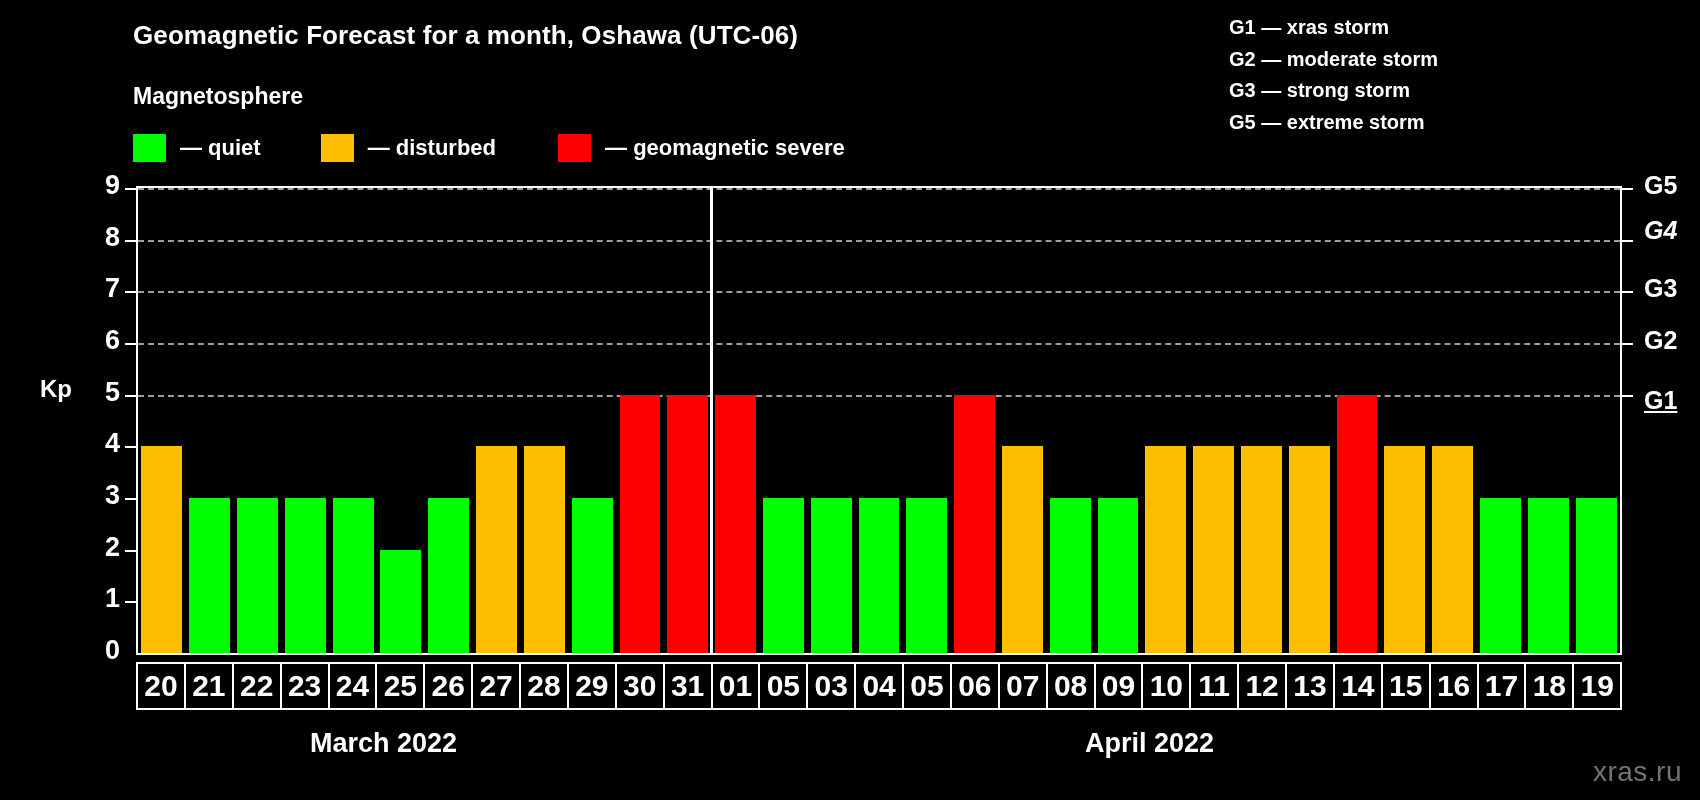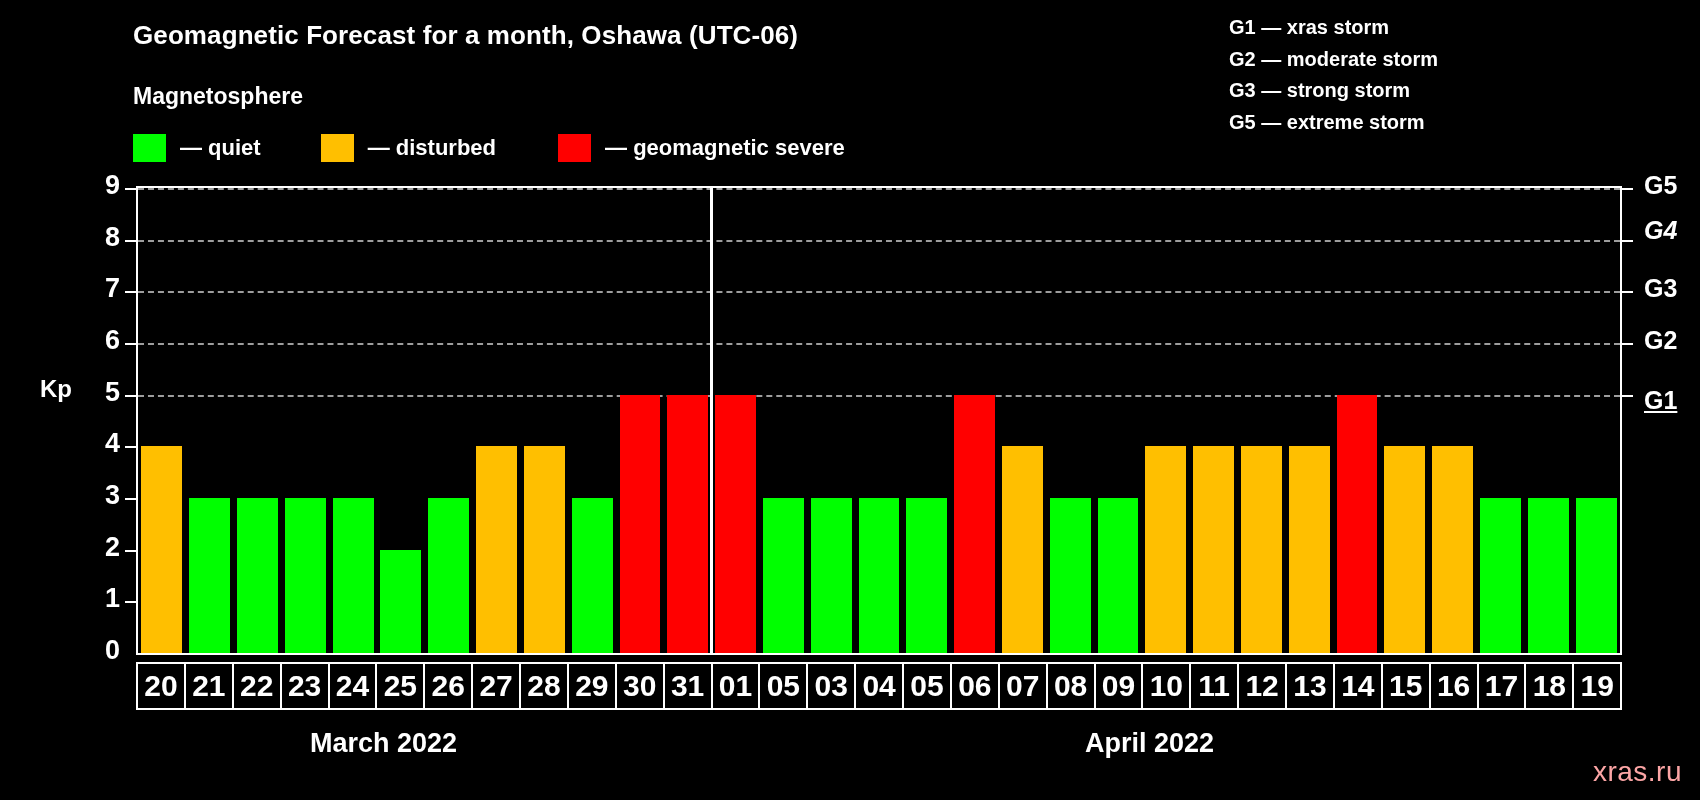--- a/index.html
+++ b/index.html
@@ -105,21 +105,21 @@
 
   
   .monthcap{
     position:absolute;top:728px;
     font-size:27px;font-weight:bold;white-space:nowrap;
   }
 
   
   .watermark{
     position:absolute;right:18px;bottom:12px;
-    font-size:28px;color:#fca5a5;font-weight:normal;
+    font-size:28px;color:#737373;font-weight:normal;
     letter-spacing:0.5px;
   }
 </style>
 </head>
 <body>
 
 <div id="root">
 
   <div class="title">Geomagnetic Forecast for a month, Oshawa (UTC-06)</div>
 

